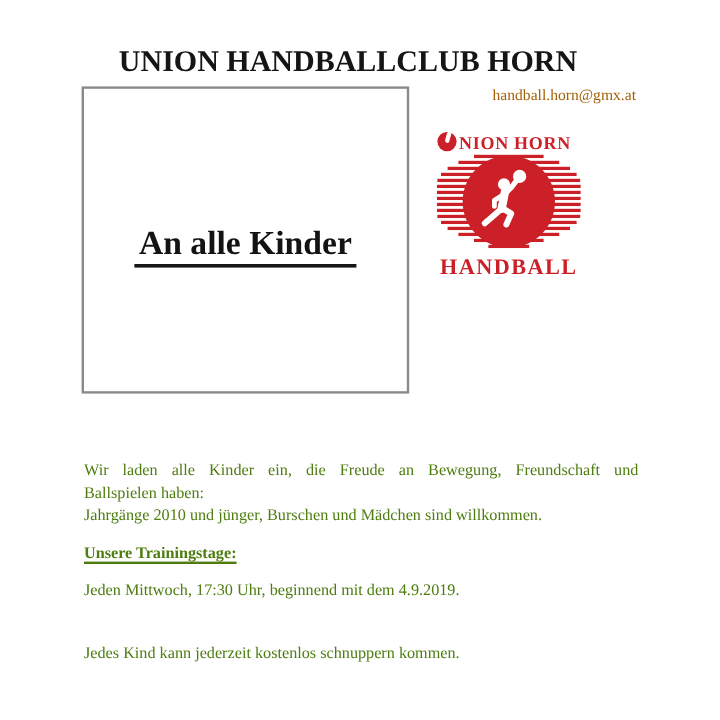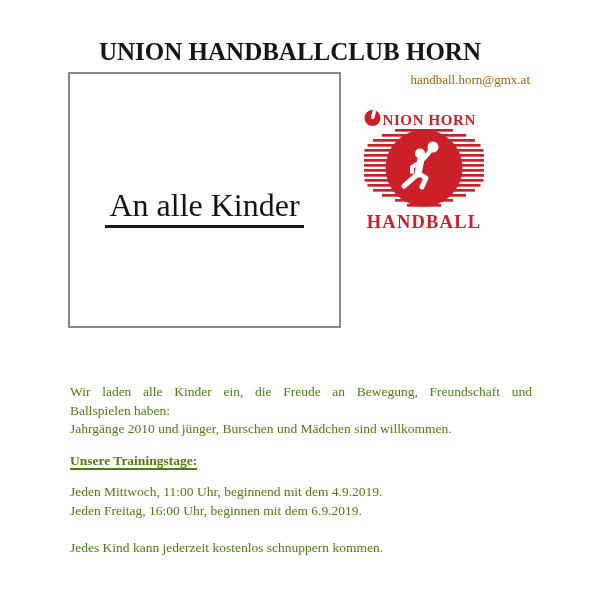--- a/index.html
+++ b/index.html
@@ -36,22 +36,22 @@
     position: absolute;
     left: 68px; top: 72px;
     width: 273px; height: 256px;
     border: 2px solid #8a8a8a;
     background: #ffffff;
   }
   .notice-text {
     position: absolute;
     left: 0; top: 114px; width: 100%;
     text-align: center;
-    font-size: 32px;
-    font-weight: normal;
+    font-size: 28px;
+    font-weight: bold;
     color: #131313;
     line-height: 31px;
   }
   .notice-line {
     display: inline-block;
     border-bottom: 3px solid #161616;
     padding: 0 4px 1px 4px;
     line-height: 1.12;
     margin-bottom: 2px;
   }
@@ -69,21 +69,21 @@
   }
   .line-justify { text-align: justify; text-align-last: justify; }
   .heading-underline {
     font-weight: bold;
     text-decoration: underline;
     text-decoration-thickness: 1.5px;
     text-underline-offset: 3px;
     margin-top: 13px;
   }
   .mt-first-training { margin-top: 13px; }
-  .mt-note { margin-top: 19px; }
+  .mt-note { margin-top: 33px; }
   .mt-equipment { margin-top: 9px; }
   .logo-text { font-family: "Liberation Serif", "DejaVu Serif", serif; font-weight: bold; }
 </style>
 </head>
 <body>
 
 <div class="page">
 
   <div class="title">UNION HANDBALLCLUB HORN</div>
 
@@ -138,18 +138,17 @@
       </g>
       <text class="logo-text" x="60" y="121" text-anchor="middle" font-size="18.5" letter-spacing="1.2" fill="#cc2028">HANDBALL</text>
     </svg>
   </div>
 
   <div class="body-text">
     <div class="line-justify">Wir laden alle Kinder ein, die Freude an Bewegung, Freundschaft und</div>
     <div>Ballspielen haben:</div>
     <div>Jahrgänge 2010 und jünger, Burschen und Mädchen sind willkommen.</div>
     <div class="heading-underline">Unsere Trainingstage:</div>
-    <div class="mt-first-training">Jeden Mittwoch, 11:00 Uhr, beginnend mit dem 4.9.2019.</div>
-    <div>Jeden Freitag, 16:00 Uhr, beginnen mit dem 6.9.2019.</div>
+    <div class="mt-first-training">Jeden Mittwoch, 17:30 Uhr, beginnend mit dem 4.9.2019.</div>
     <div class="mt-note">Jedes Kind kann jederzeit kostenlos schnuppern kommen.</div>
   </div>
 
 </div>
 
 </body></html>

